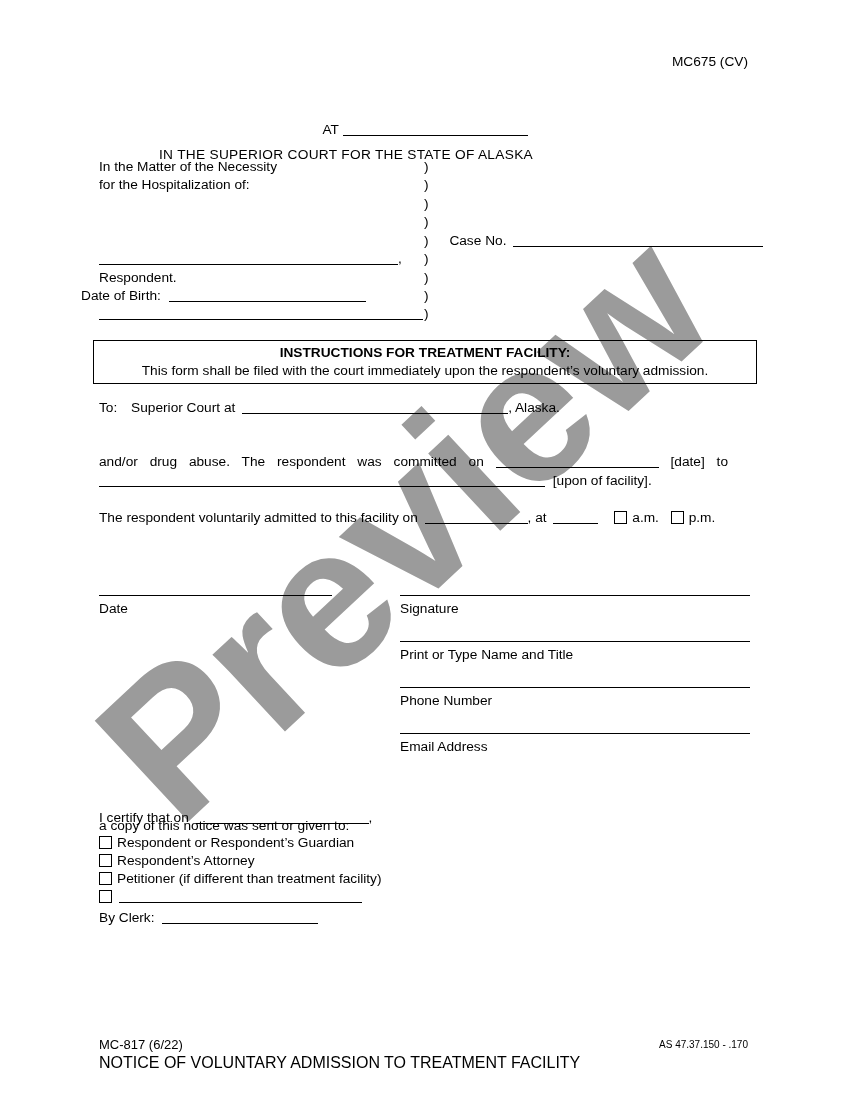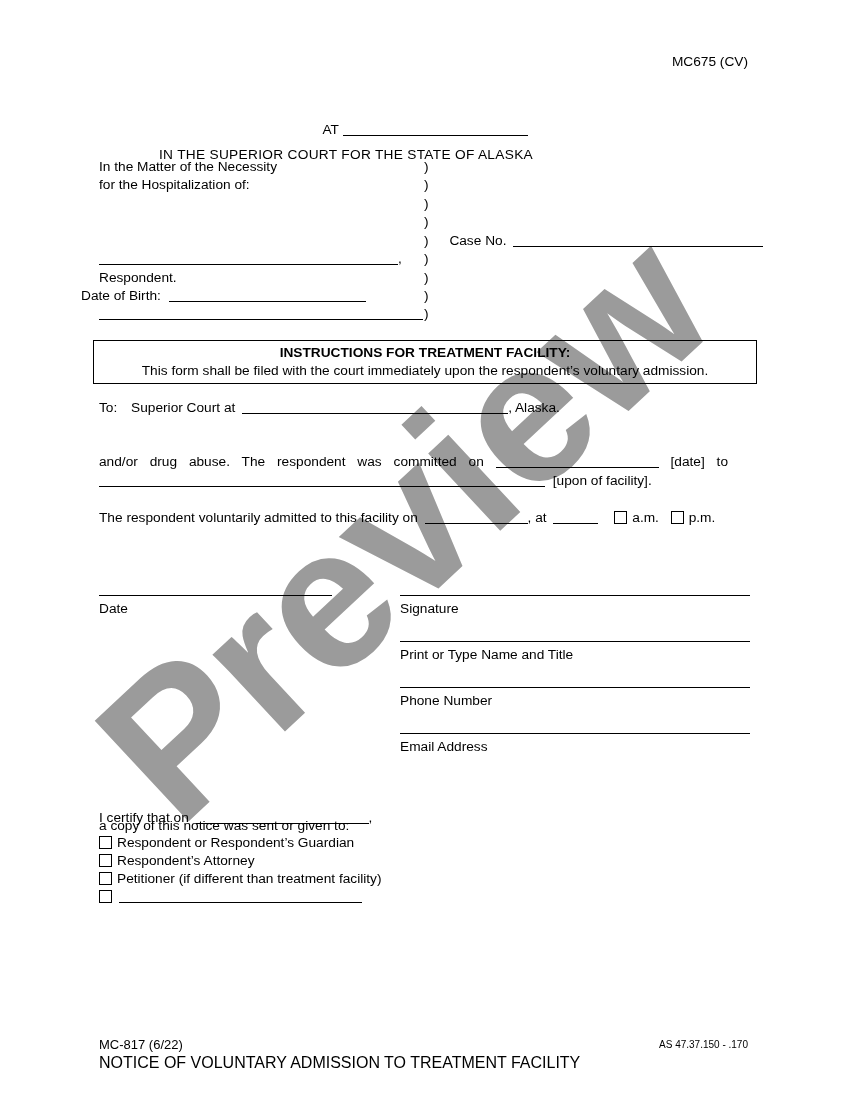--- a/index.html
+++ b/index.html
@@ -117,18 +117,22 @@
   </div>
   <div class="abs" style="top:852px;left:99px;">
     <span class="cb gap"></span><span>Respondent’s Attorney</span>
   </div>
   <div class="abs" style="top:870px;left:99px;">
     <span class="cb gap"></span><span>Petitioner (if different than treatment facility)</span>
   </div>
   <div class="abs" style="top:888px;left:99px;">
     <span class="cb"></span><span class="ul" style="width:243px;margin-left:7px;"></span>
   </div>
+  <div class="abs" style="top:909px;left:99px;">
+    <span>By Clerk:</span>
+    <span class="ul" style="width:156px;margin-left:4px;"></span>
+  </div>
 
   <div class="abs" style="top:1036px;left:99px;font-size:13px;">MC-817 (6/22)</div>
   <div class="abs right" style="top:1036px;right:102px;font-size:10px;">AS 47.37.150 - .170</div>
   <div class="abs" style="top:1054px;left:99px;font-size:16px;">NOTICE OF VOLUNTARY ADMISSION TO TREATMENT FACILITY</div>
 
 </div>
 
 </body></html>

